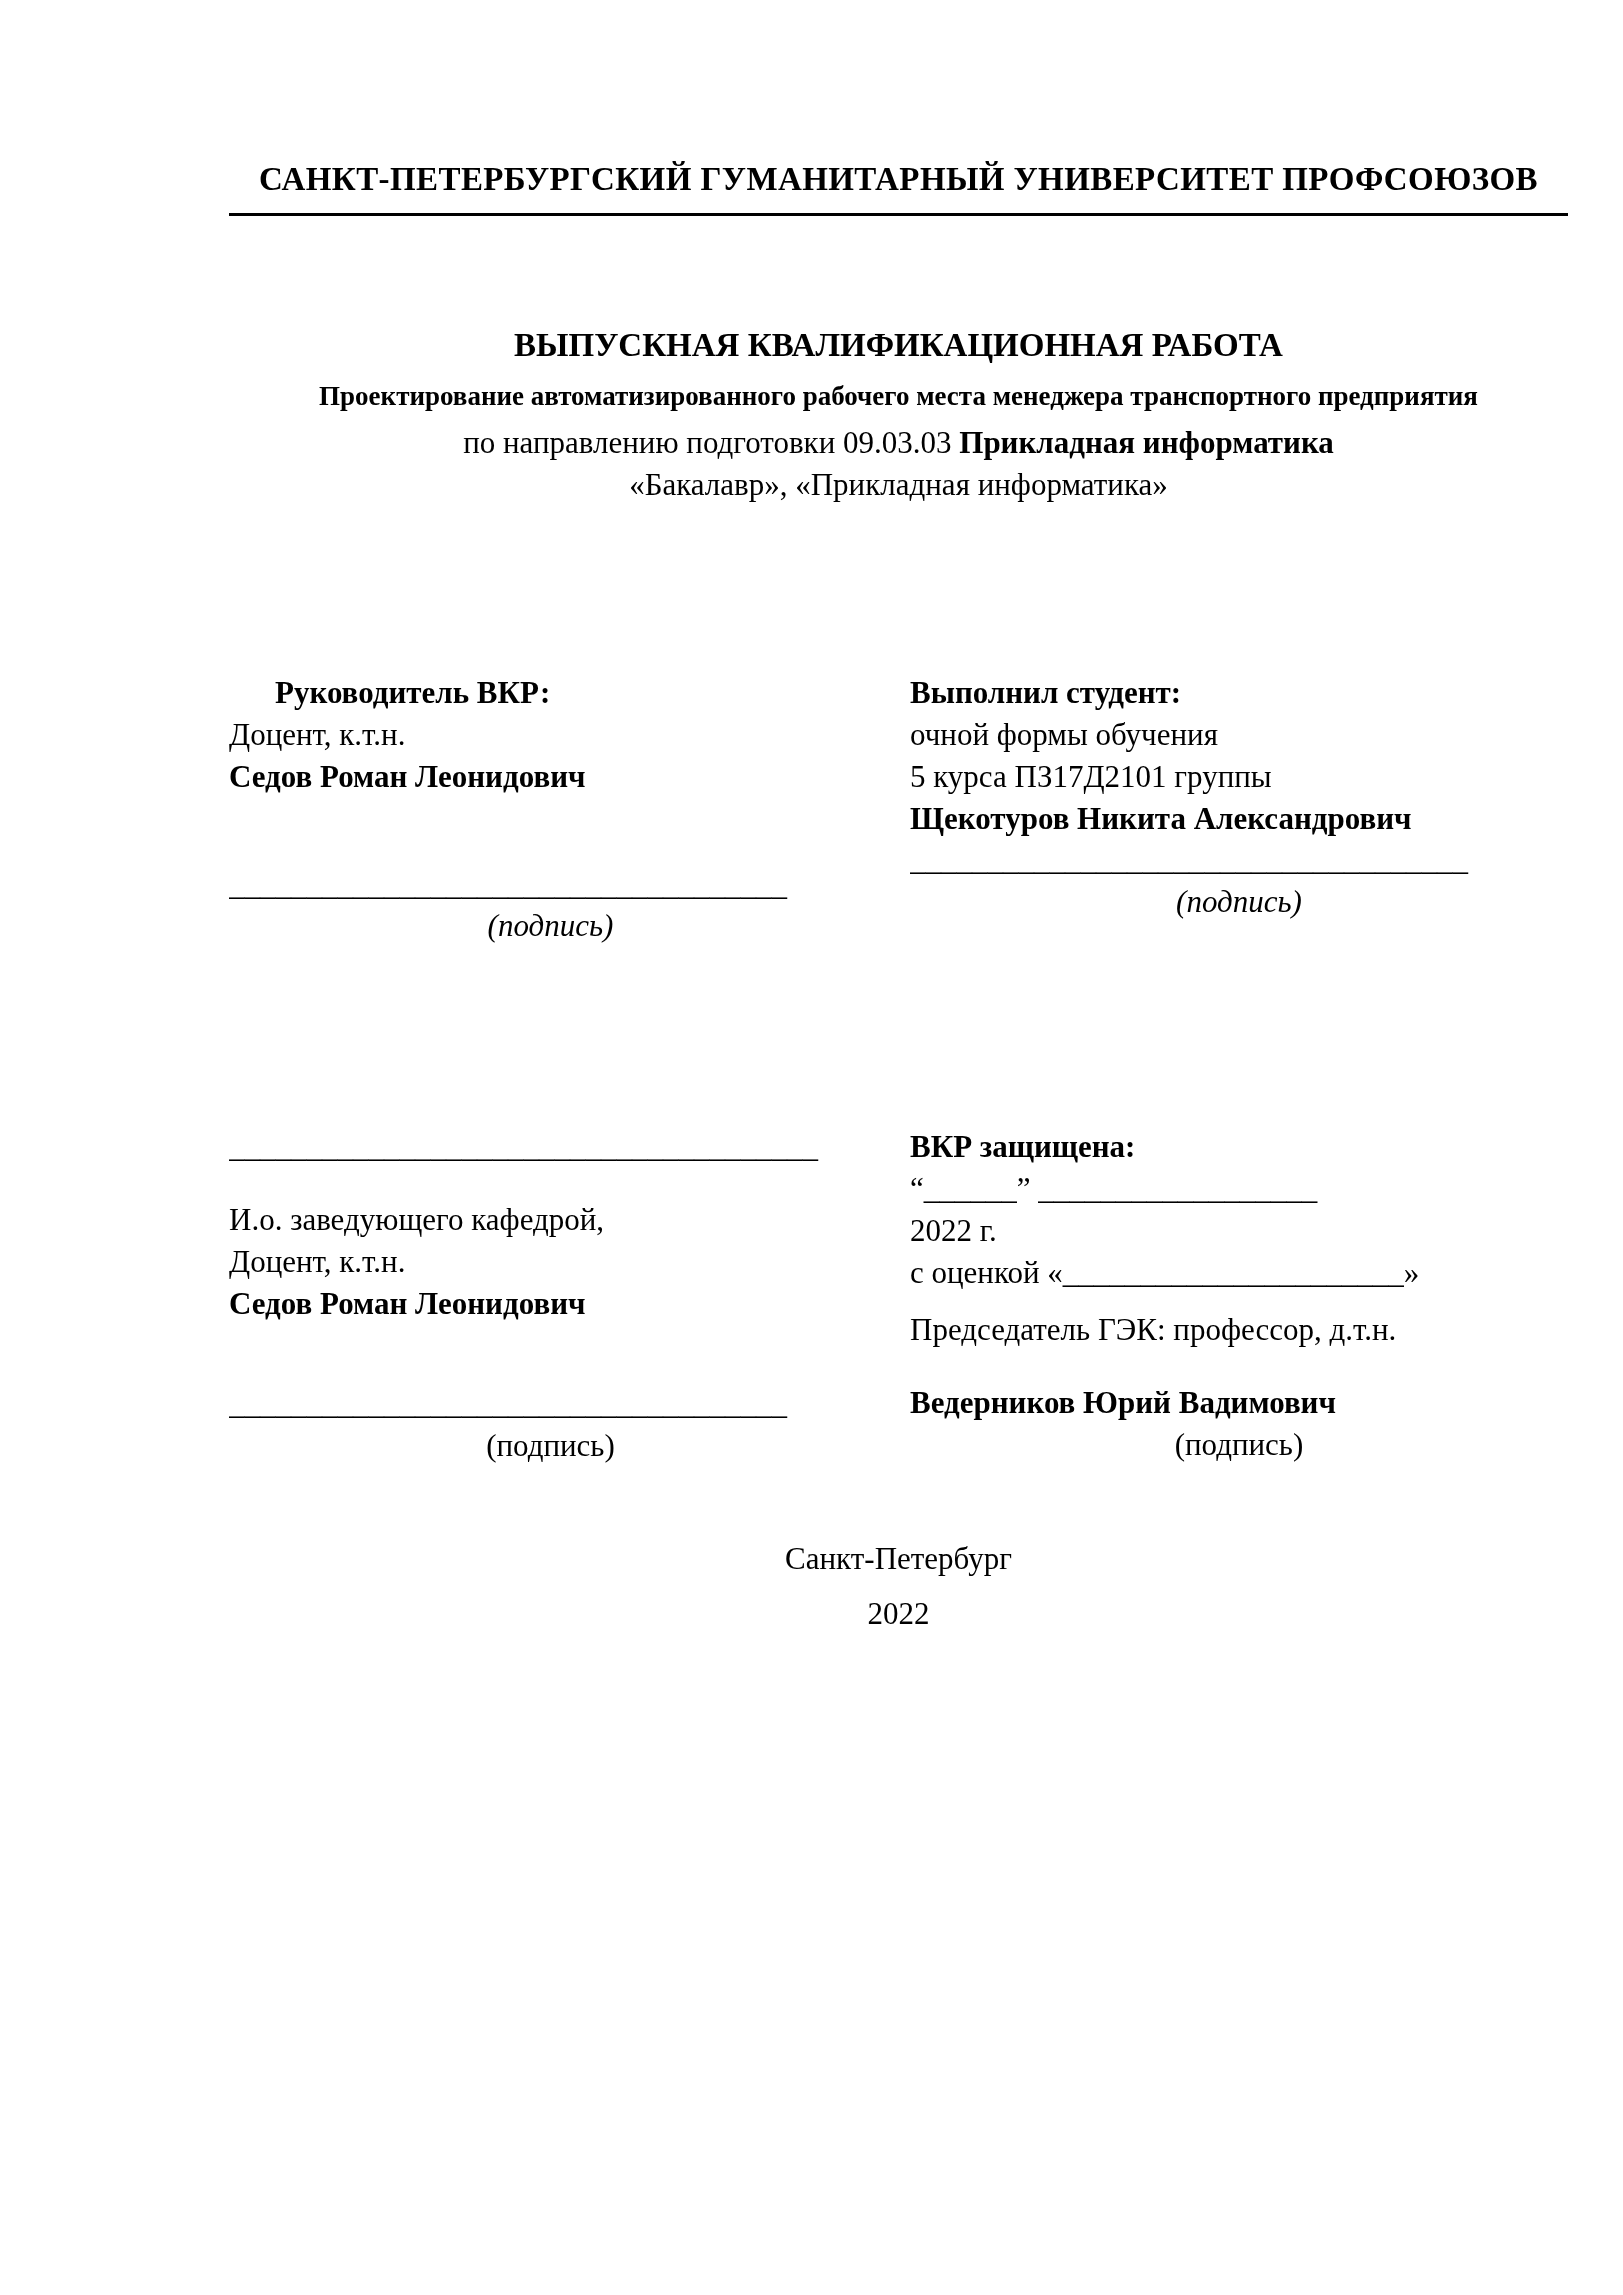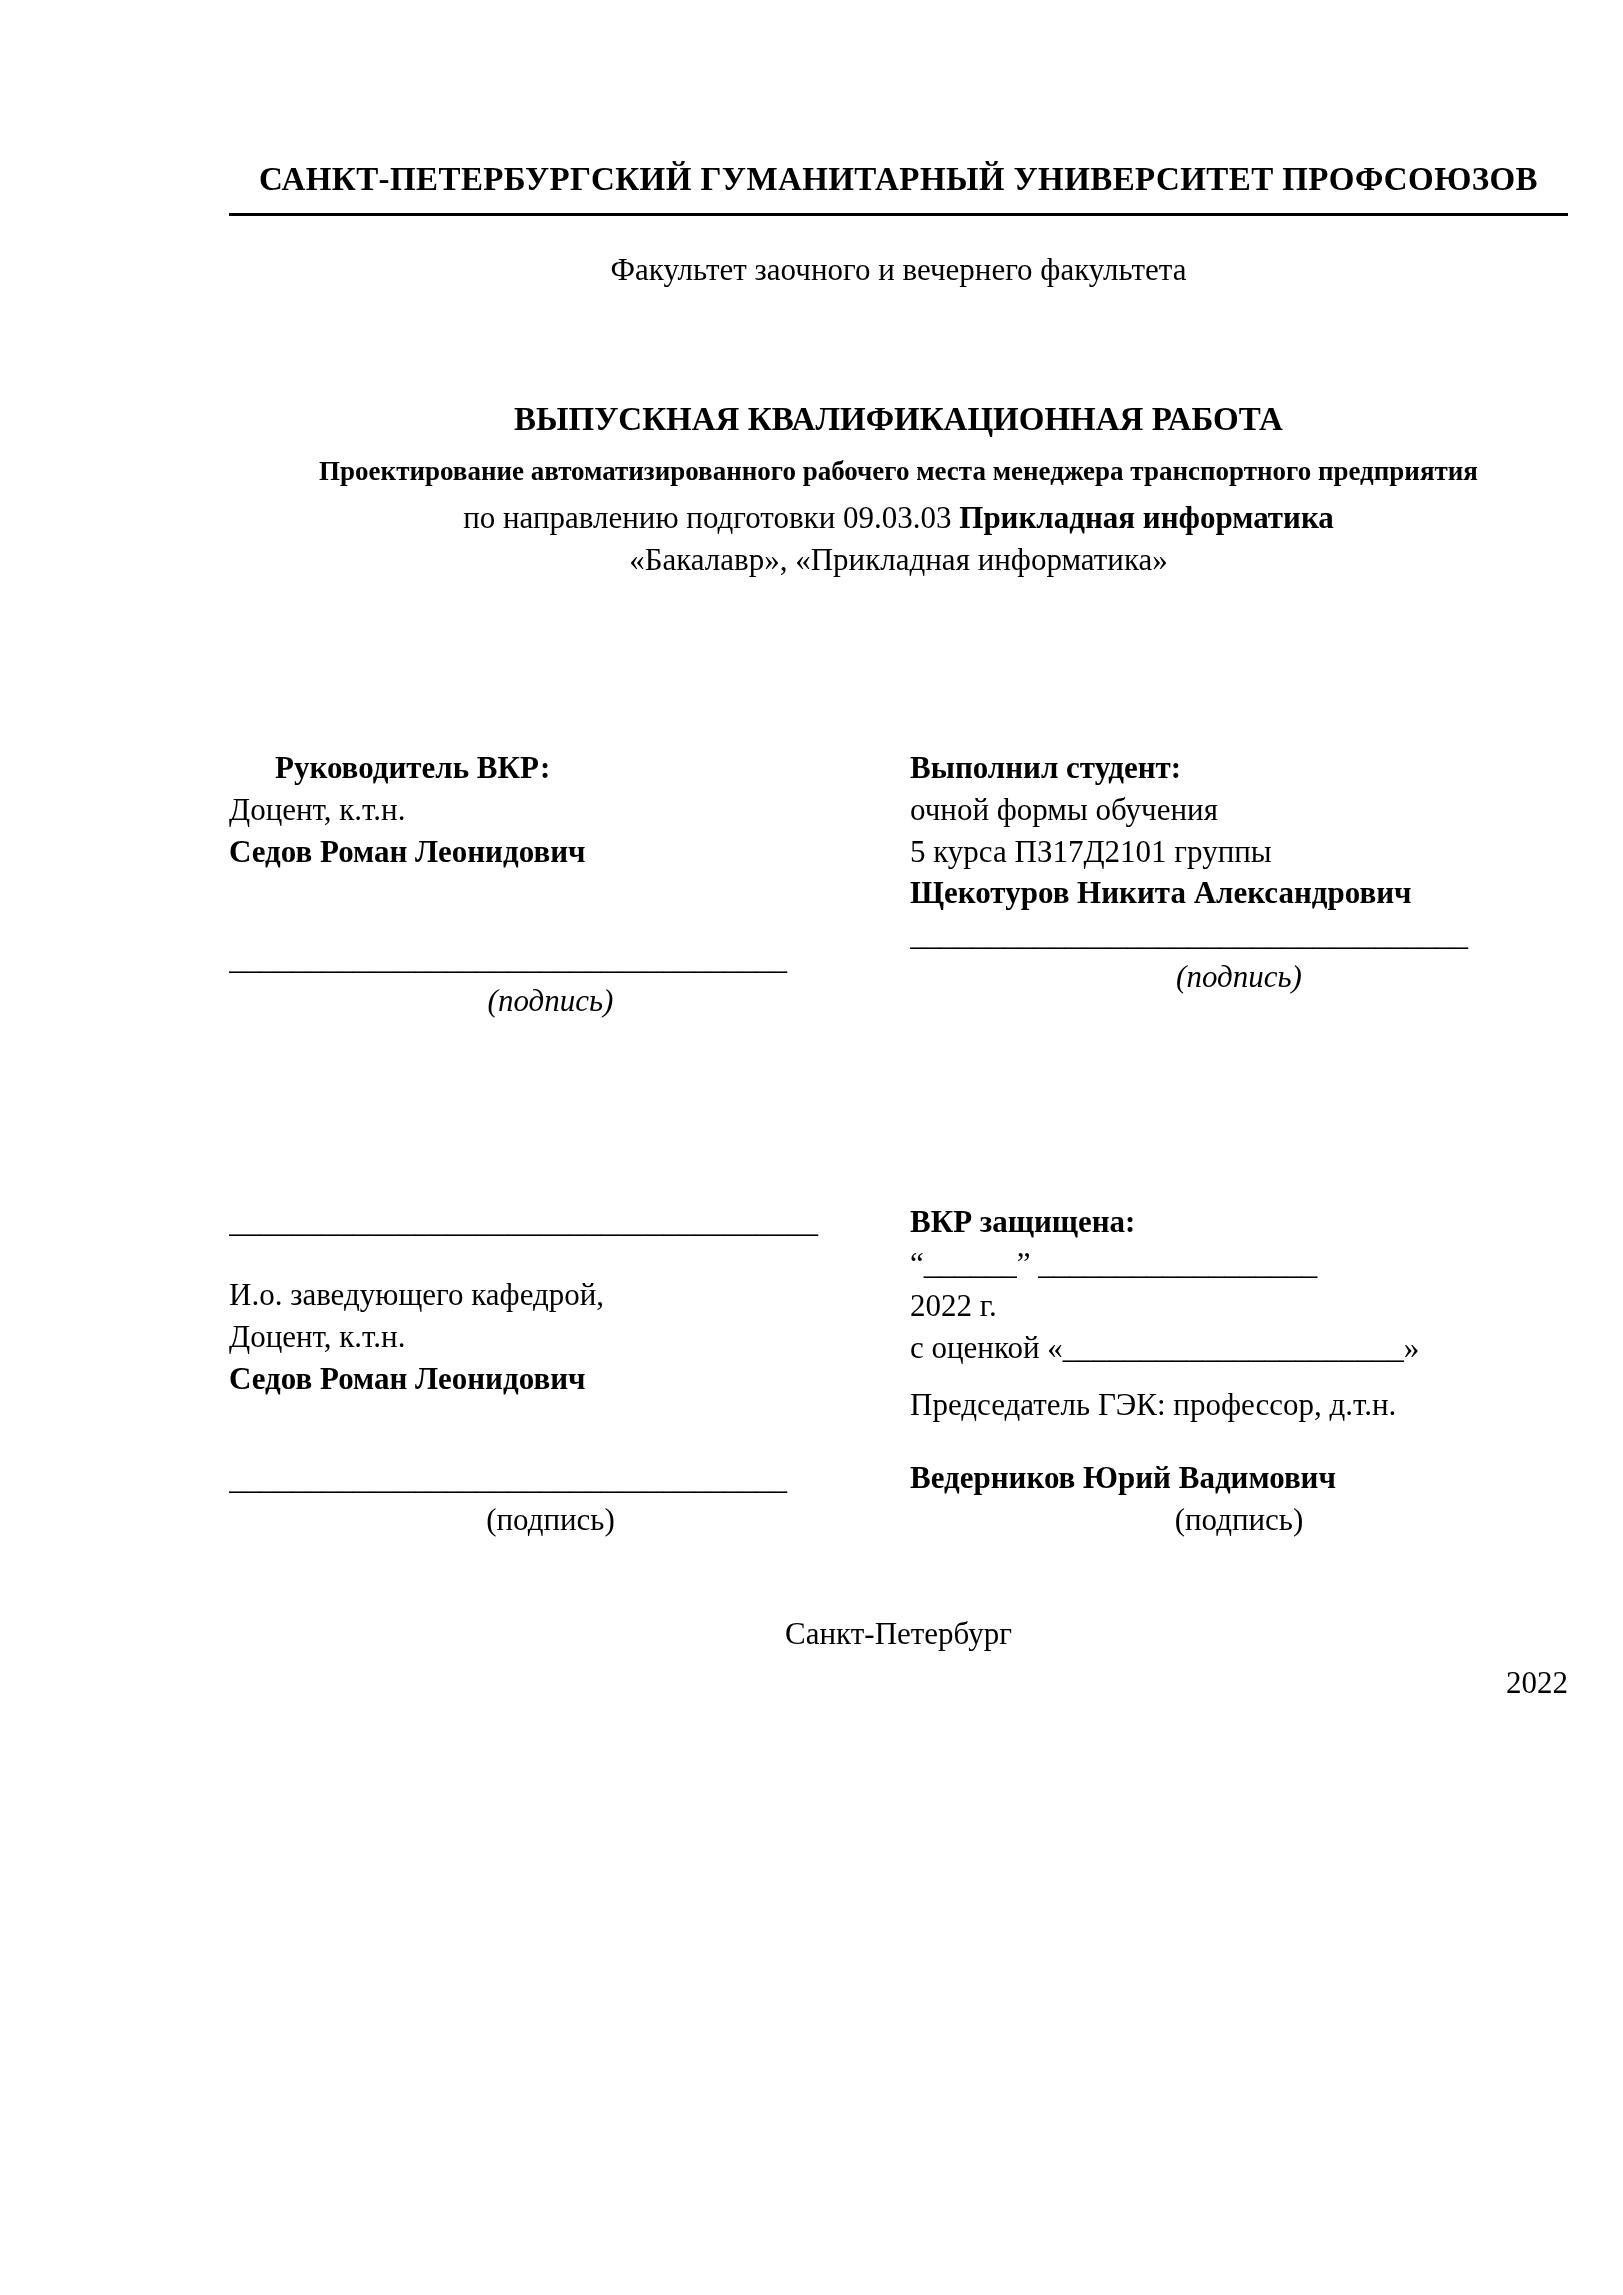--- a/index.html
+++ b/index.html
@@ -70,32 +70,31 @@
   .def-sig { margin-top: 53px; }
 
   .date-row {
     display: flex;
     justify-content: space-between;
     white-space: nowrap;
     flex-direction: column;
   }
 
   .footer-city { margin-top: 72px; }
-  .footer-year { margin-top: 7px; text-align: right; }
+  .footer-year { margin-top: 13px; }
 </style>
 </head>
 <body>
 
 <div class="page">
 
   <div class="header">
     <div>САНКТ-ПЕТЕРБУРГСКИЙ ГУМАНИТАРНЫЙ УНИВЕРСИТЕТ ПРОФСОЮЗОВ</div>
   </div>
 
-  <div class="center faculty">Факультет заочного и вечернего факультета</div>
 
 
   <div class="center work-type">ВЫПУСКНАЯ КВАЛИФИКАЦИОННАЯ РАБОТА</div>
 
   <div class="center thesis-title">Проектирование автоматизированного рабочего места менеджера транспортного предприятия</div>
 
   <div class="center direction">
     <span>по направлению подготовки 09.03.03 </span><span class="bold">Прикладная информатика</span>
   </div>
 

